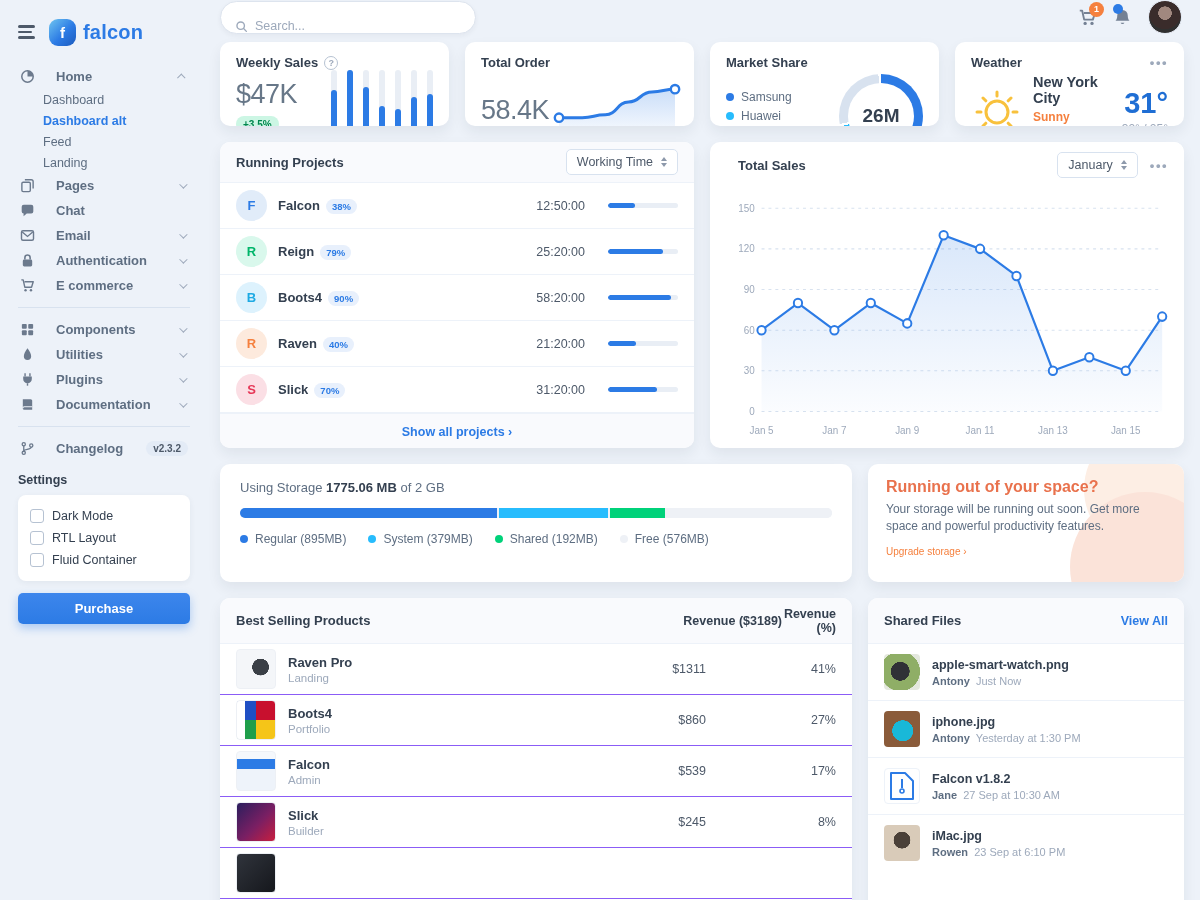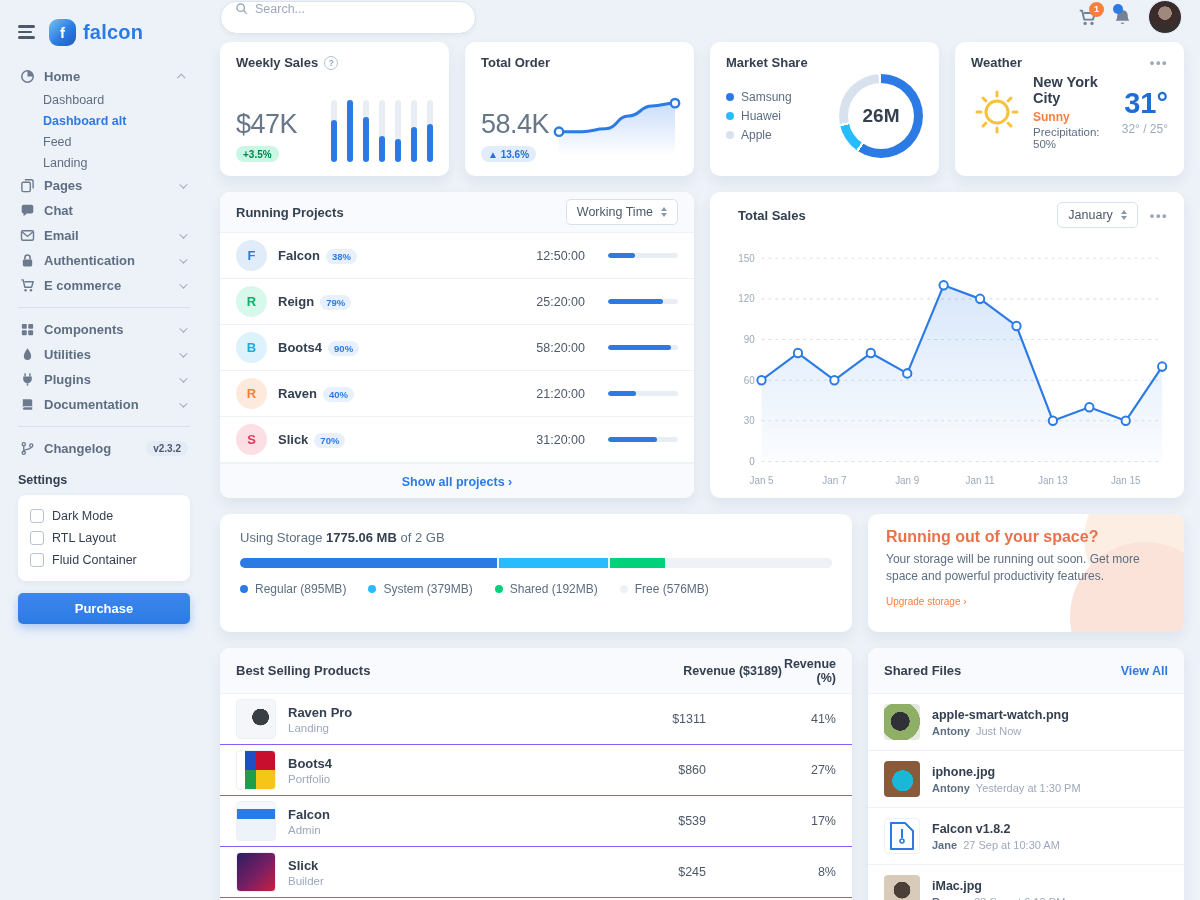--- a/index.html
+++ b/index.html
@@ -10,21 +10,21 @@
   .sidebar { width:204px; flex:0 0 204px; padding:10px 14px 20px 18px; }
   .sidebar-top { display:flex; align-items:center; gap:14px; height:44px; margin-bottom:10px; }
   .hamburger { display:flex; flex-direction:column; gap:3px; cursor:pointer; background:none; border:none; }
   .hamburger span { width:17px; height:2.4px; background:#4d5969; border-radius:2px; display:block; }
   .hamburger span:nth-child(2){ width:14px; }
   .logo { display:flex; align-items:center; gap:7px; cursor:pointer; }
   .logo-mark { width:27px; height:27px; border-radius:9px; background:linear-gradient(135deg,#6fc5f0 0%,#2c7be5 55%,#1c5bbd 100%); position:relative; }
   .logo-mark::after { content:"f"; position:absolute; inset:0; display:flex; align-items:center; justify-content:center; color:#fff; font-weight:800; font-size:15px; }
   .logo-text { font-size:20px; font-weight:800; color:#2c7be5; letter-spacing:.2px; }
 
-  nav .nav-item { display:flex; align-items:center; gap:9px; padding:5px 2px; font-size:13px; font-weight:600; color:#5e6e82; cursor:pointer; text-decoration:none; }
+  nav .nav-item { display:flex; align-items:center; gap:21px; padding:5px 2px; font-size:13px; font-weight:600; color:#5e6e82; cursor:pointer; text-decoration:none; }
   nav .nav-icon { width:15px; height:15px; color:#6c7a8d; display:inline-flex; }
   nav .nav-icon svg { width:15px; height:15px; }
   .nav-label { flex:1; }
   .chev { width:6px; height:6px; border-right:1.5px solid #9da9bb; border-bottom:1.5px solid #9da9bb; display:inline-block; margin-right:3px; }
   .chev.down { transform:rotate(45deg) translateY(-2px); }
   .chev.up { transform:rotate(-135deg) translateY(-1px); }
   .nav-children { padding-left:25px; }
   .nav-child { display:block; font-size:12.5px; font-weight:500; color:#5e6e82; padding:3.5px 0; cursor:pointer; text-decoration:none; }
   .nav-child.active { color:#2c7be5; font-weight:600; }
   .nav-divider { border-top:1px solid #d8e2ef; margin:9px 0; }
@@ -32,21 +32,21 @@
 
   .settings-title { font-size:12.5px; font-weight:700; color:#344050; margin:12px 0 8px; }
   .settings-card { background:#fff; border-radius:8px; padding:10px 12px; box-shadow:0 2px 6px rgba(31,45,61,.06); }
   .check-row { display:flex; align-items:center; gap:8px; padding:4px 0; font-size:12.5px; color:#344050; cursor:pointer; }
   .checkbox { width:14px; height:14px; border:1px solid #b6c2d2; border-radius:3px; background:#fff; flex:0 0 14px; }
   .purchase-btn { margin-top:12px; width:100%; background:#2c7be5; background:linear-gradient(180deg,#3d86ec,#2c7be5); color:#fff; font-weight:600; font-size:13px; border:none; border-radius:5px; padding:8px 0; cursor:pointer; box-shadow:0 4px 10px rgba(44,123,229,.35); }
 
   
   .main { flex:1; min-width:0; display:flex; flex-direction:column; }
   .topbar { height:52px; display:flex; align-items:center; justify-content:space-between; padding:0 18px 0 16px; }
-  .search-box { display:flex; align-items:flex-start; gap:7px; background:#fff; border:1px solid #dde4ee; border-radius:18px; height:33px; width:256px; padding:0 14px; box-shadow:0 2px 5px rgba(31,45,61,.05); }
+  .search-box { display:flex; align-items:flex-end; gap:7px; background:#fff; border:1px solid #dde4ee; border-radius:18px; height:33px; width:256px; padding:0 14px; box-shadow:0 2px 5px rgba(31,45,61,.05); }
   .search-box svg { width:13px; height:13px; color:#9da9bb; }
   .search-box input { border:none; outline:none; flex:1; font-size:12.5px; color:#344050; background:transparent; }
   .search-box input::placeholder { color:#9da9bb; }
   .topbar-right { display:flex; align-items:center; gap:16px; }
   .icon-btn { position:relative; color:#748194; cursor:pointer; display:inline-flex; background:none; border:none; }
   .icon-btn svg { width:19px; height:19px; }
   .cart-badge { position:absolute; top:-6px; right:-7px; background:#f5803e; color:#fff; font-size:9px; font-weight:700; min-width:15px; height:15px; border-radius:8px; display:flex; align-items:center; justify-content:center; padding:0 3px; }
   .bell-dot { position:absolute; top:-4px; left:0px; width:10px; height:10px; border-radius:50%; background:#2c7be5; }
   .avatar { width:34px; height:34px; border-radius:50%; background:radial-gradient(circle at 50% 38%, #a1887f 0 26%, #3a2c2b 27% 62%, #303030 63% 78%, #99303c 79%); cursor:pointer; border:1px solid #e2e8f2; }
 
@@ -54,21 +54,21 @@
   .grid { display:grid; gap:16px; margin-bottom:16px; }
   .row1 { grid-template-columns:repeat(4,1fr); }
   .row2 { grid-template-columns:1fr 1fr; }
   .row3, .row4 { grid-template-columns:2fr 1fr; }
 
   .card { background:#fff; border-radius:10px; box-shadow:0 6px 14px rgba(31,45,61,.07); overflow:hidden; position:relative; }
   .card-title { font-size:13px; font-weight:700; color:#344050; }
   .card-header { display:flex; align-items:center; justify-content:space-between; background:#f9fafd; padding:0 16px; height:46px; border-bottom:1px solid #edf2f9; }
 
   
-  .kpi-card { height:134px; display:flex; flex-direction:column; }
+  .kpi-card { height:84px; display:flex; flex-direction:column; }
   .kpi-head { display:flex; align-items:center; justify-content:space-between; padding:13px 16px 0; }
   .kpi-body { flex:1; display:flex; align-items:flex-end; justify-content:space-between; padding:0 16px 14px; }
   .kpi-value { font-size:27px; font-weight:500; color:#677788; letter-spacing:-.5px; }
   .badge { display:inline-block; font-size:10px; font-weight:700; border-radius:9px; padding:2.5px 7px; margin-top:6px; }
   .badge.green { background:#ccf6e4; color:#00864e; }
   .badge.blue { background:#e2edfb; color:#2470d6; }
   .qmark { width:14px; height:14px; border:1.3px solid #b6c2d2; border-radius:50%; color:#9da9bb; font-size:9px; font-weight:700; display:inline-flex; align-items:center; justify-content:center; margin-left:6px; }
   .dots-menu { color:#9da9bb; font-size:13px; letter-spacing:1.5px; font-weight:700; cursor:pointer; line-height:1; }
 
   .bars { display:flex; align-items:flex-end; gap:10px; height:62px; }

